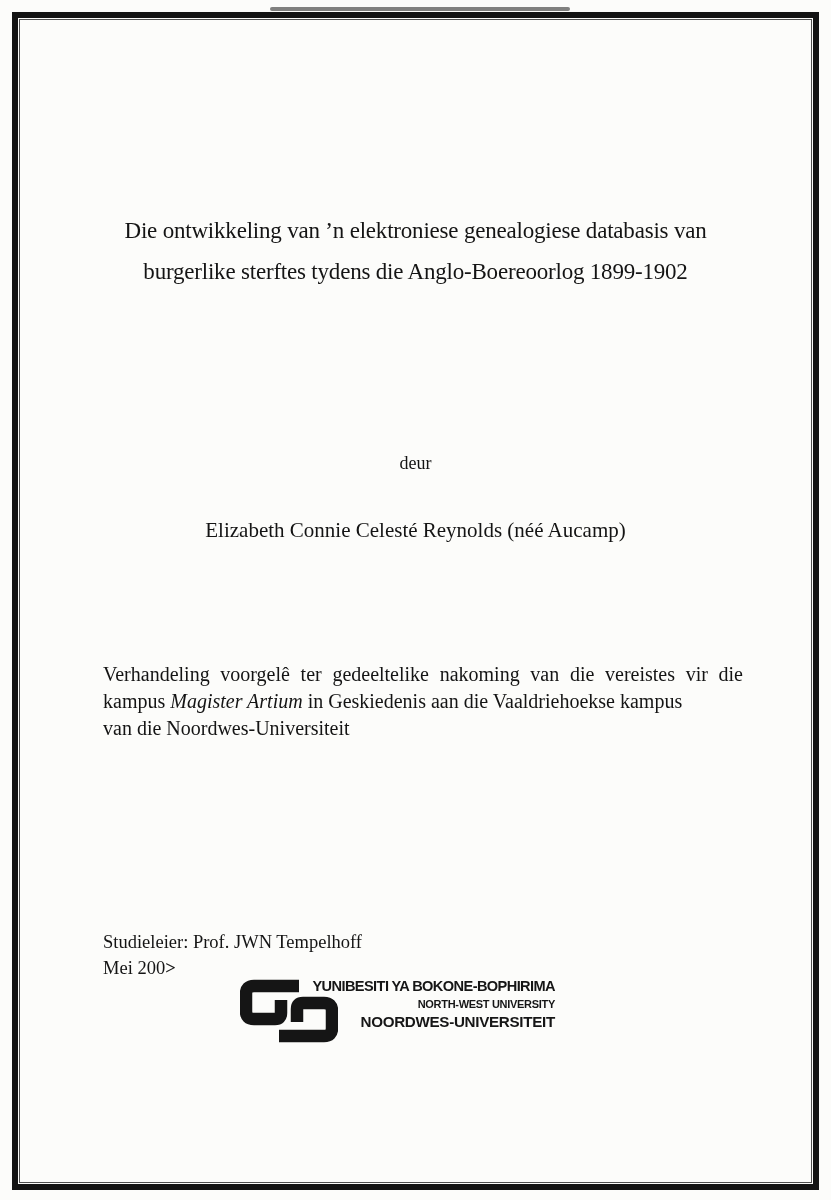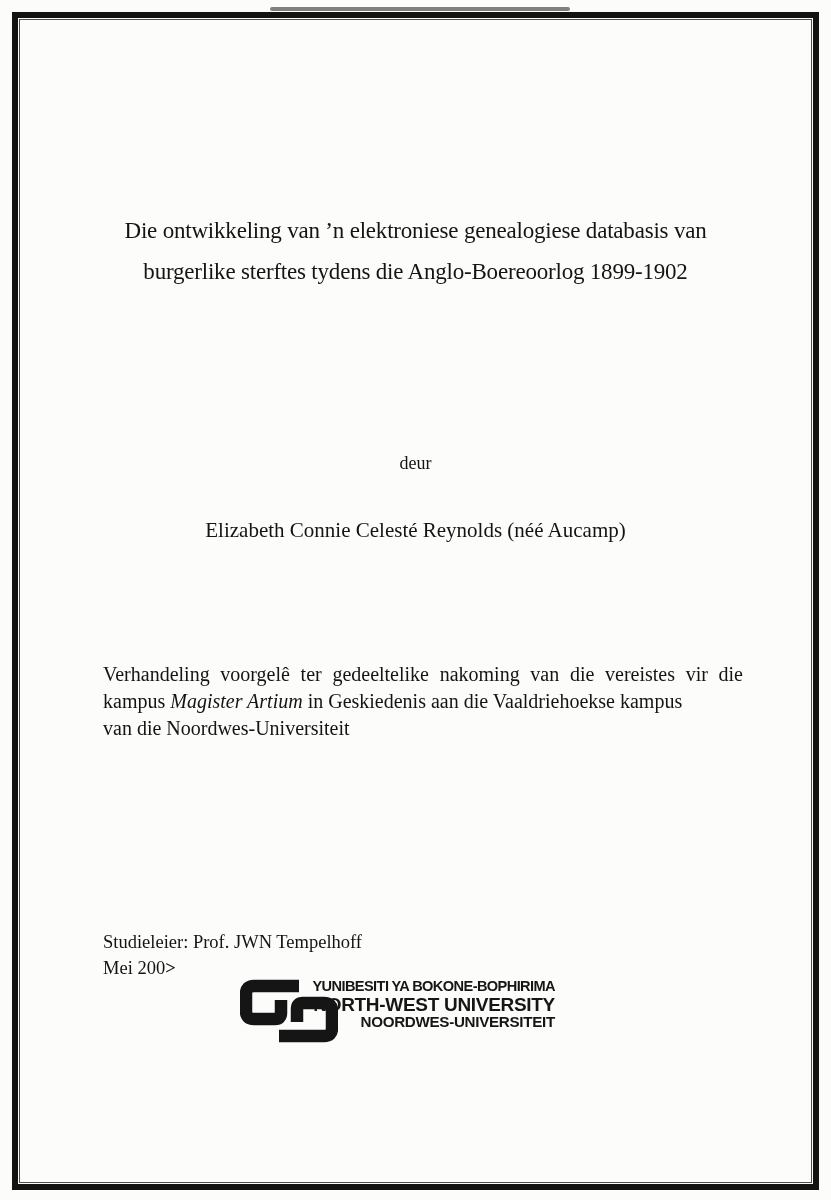--- a/index.html
+++ b/index.html
@@ -97,21 +97,21 @@
     position: absolute;
     left: 62px; top: 6px;
     width: 253px;
     text-align: right;
     font-family: "Liberation Sans", "DejaVu Sans", sans-serif;
     font-weight: bold;
     color: #161616;
     white-space: nowrap;
   }
   .logo-text .l1 { font-size: 14.6px; letter-spacing: -0.6px; line-height: 17.5px; }
-  .logo-text .l2 { font-size: 19px; letter-spacing: -0.3px; line-height: 17.5px; }
+  .logo-text .l2 { font-size: 11px; letter-spacing: -0.3px; line-height: 17.5px; }
   .logo-text .l3 { font-size: 15.2px; letter-spacing: -0.3px; line-height: 17.5px; }
 </style>
 </head>
 <body>
 
 <div class="page">
 
   <div class="scan-smudge"></div>
 
   <div class="frame-outer">

